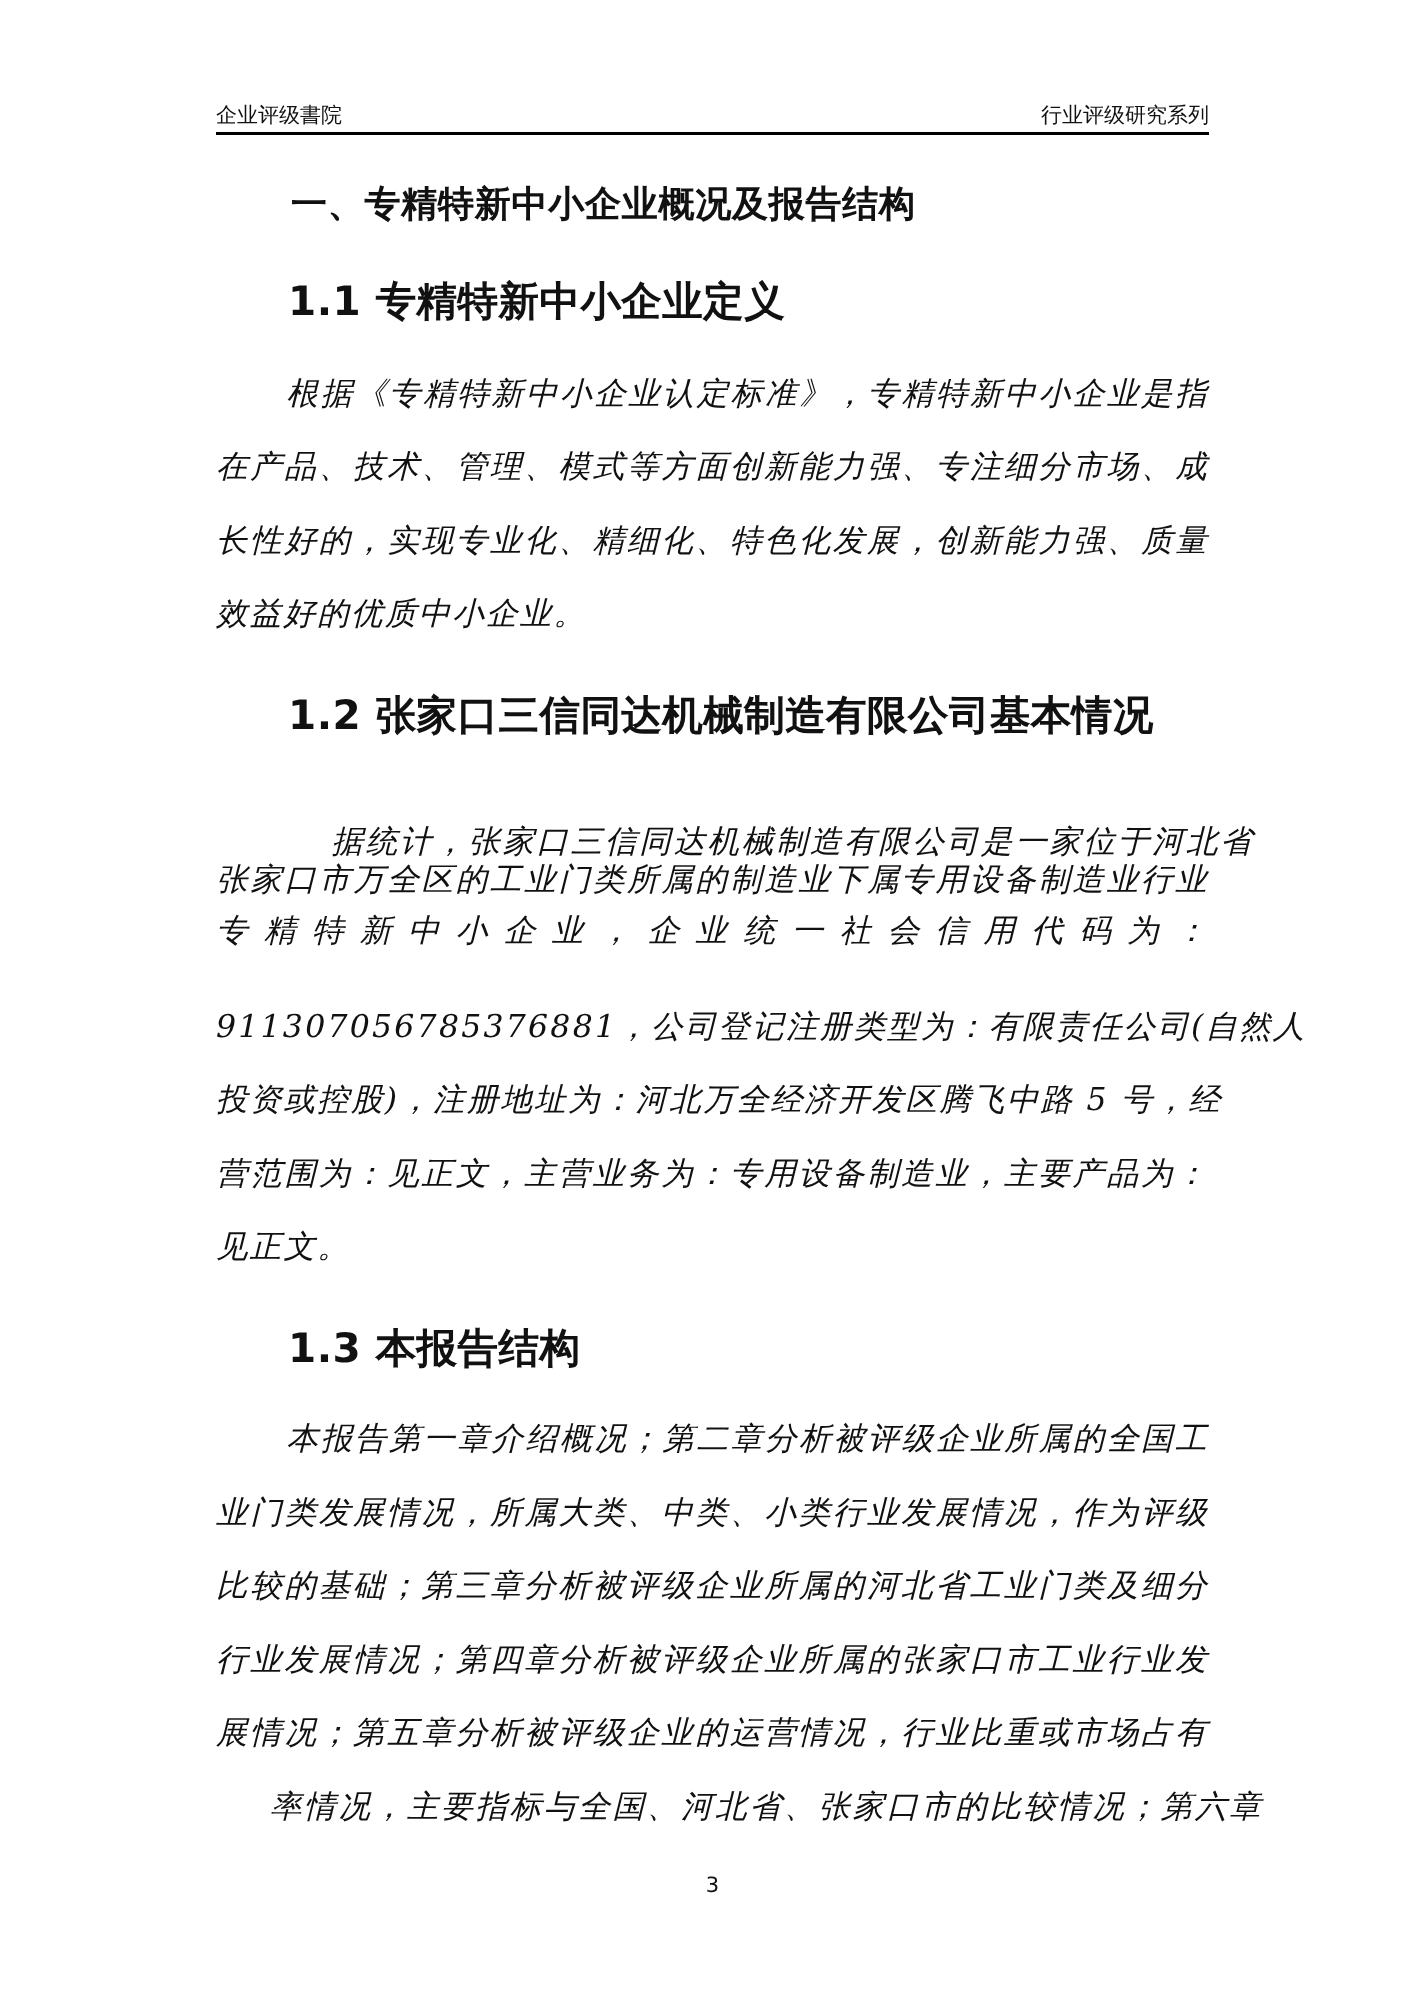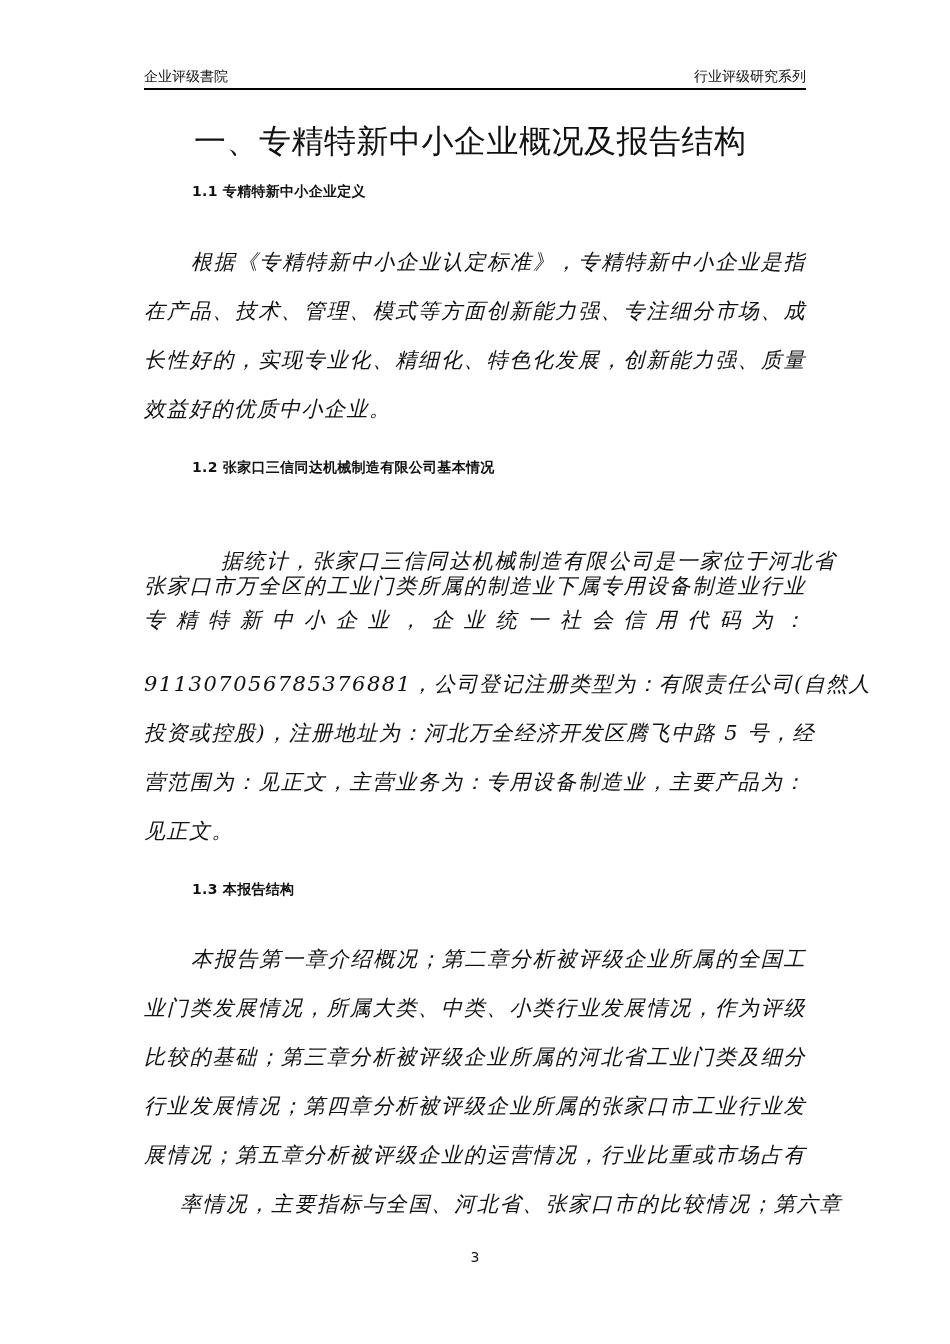--- a/index.html
+++ b/index.html
@@ -1,21 +1,21 @@
 <!DOCTYPE html>
 <html><head>
   <meta charset="utf-8">
   <style>
     html, body { margin: 0; padding: 0; background: #ffffff; }
     body { width: 950px; height: 1344px; position: relative; overflow: hidden; color: #111; font-family: "DejaVu Serif", "Liberation Serif", serif; }
     .header { position: absolute; left: 144px; width: 662px; top: 66px; height: 22px; border-bottom: 2px solid #000; font-family: "DejaVu Sans", "Liberation Sans", sans-serif; font-size: 14px; }
     .header .left { position: absolute; left: 0; top: 2px; }
     .header .right { position: absolute; right: 0; top: 2px; }
-    .h1 { position: absolute; left: 194px; top: 120px; font-family: "DejaVu Sans", "Liberation Sans", sans-serif; font-weight: normal; font-size: 32px; letter-spacing: 0.5px; }
-    .h2 { position: absolute; left: 192px; font-family: "DejaVu Sans", "Liberation Sans", sans-serif; font-weight: bold; font-size: 14px; letter-spacing: 0.3px; }
+    .h1 { position: absolute; left: 194px; top: 120px; font-family: "DejaVu Sans", "Liberation Sans", sans-serif; font-weight: bold; font-size: 24px; letter-spacing: 0.5px; }
+    .h2 { position: absolute; left: 192px; font-family: "DejaVu Sans", "Liberation Sans", sans-serif; font-weight: bold; font-size: 27px; letter-spacing: 0.3px; }
     .line { position: absolute; left: 144px; width: 662px; font-size: 21px; white-space: nowrap; letter-spacing: 1.5px; font-style: italic; }
     .line.indent { left: 191px; width: 615px; }
     .line.justify { text-align: justify; text-align-last: justify; }
     .page-num { position: absolute; left: 0; width: 950px; top: 1249px; text-align: center; font-family: "DejaVu Sans", "Liberation Sans", sans-serif; font-size: 14px; }
   </style>
 </head>
 <body>
 
 <div class="header">
   <span class="left">企业评级書院</span>

